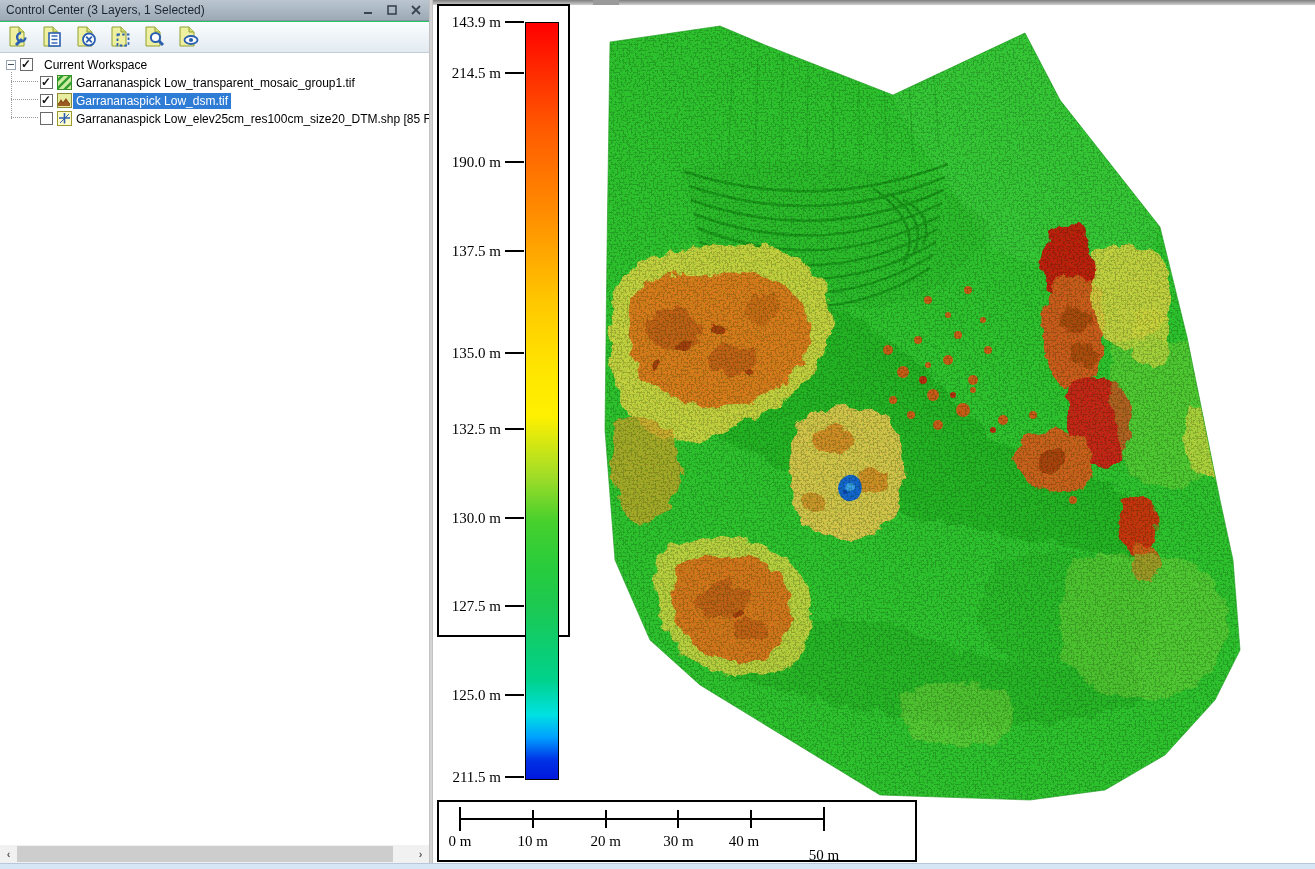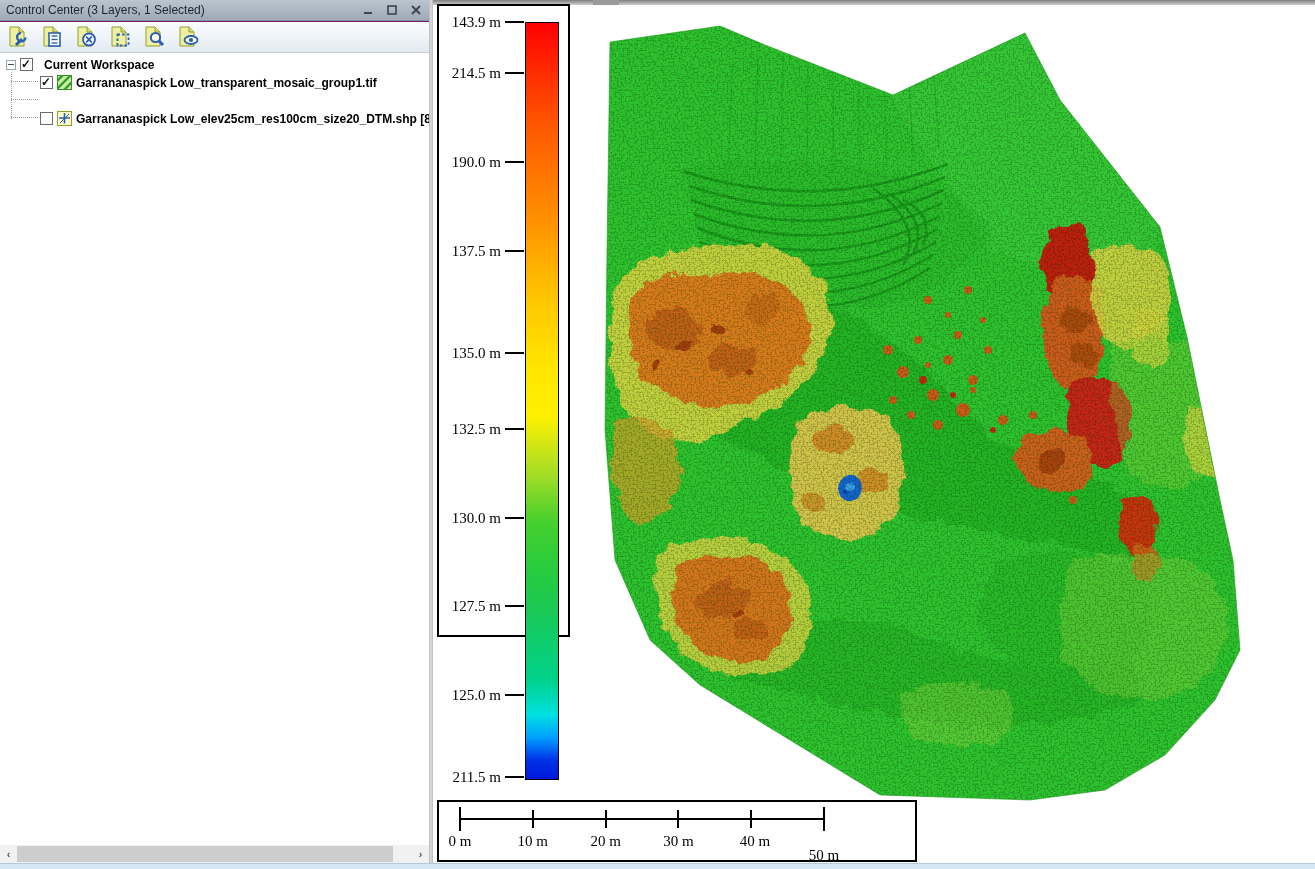--- a/index.html
+++ b/index.html
@@ -1,36 +1,36 @@
 <!DOCTYPE html>
 <html><head>
 <meta charset="utf-8">
 <style>
   * { margin:0; padding:0; box-sizing:border-box; }
   html,body { width:1315px; height:869px; overflow:hidden; }
   body { font-family:"Liberation Sans", sans-serif; background:#fff; }
   #app { position:relative; width:1315px; height:869px; background:#fff; overflow:hidden; }
 
   
-  #panel { position:absolute; left:0; top:0; width:429px; height:863px; background:#701a75; }
+  #panel { position:absolute; left:0; top:0; width:429px; height:863px; background:#22c55e; }
   #titlebar { position:absolute; left:0; top:0; width:100%; height:21px;
     background:linear-gradient(#bac5cf,#9daab6); border-bottom:1px solid #8795a2; }
   #titlebar .title { position:absolute; left:6px; top:0; line-height:21px; font-size:12px; color:#1d2530; white-space:nowrap; }
   .winbtns { position:absolute; right:5px; top:3px; display:flex; gap:8px; }
   .winbtn { width:16px; height:14px; display:flex; align-items:center; justify-content:center; cursor:default; }
   .winbtn svg { display:block; }
 
   #toolbar { position:absolute; left:0; top:22px; width:100%; height:31px;
     background:linear-gradient(#fbfdff,#e2eaf1); border-bottom:1px solid #c3cdd6;
     display:flex; align-items:center; padding-left:4px; gap:6px; }
   .tbtn { width:28px; height:27px; display:flex; align-items:center; justify-content:center; border:1px solid transparent; }
   .tbtn svg { display:block; }
 
   #tree { position:absolute; left:0; top:53px; width:100%; height:792px; background:#fff; overflow:hidden; }
-  .trow { position:absolute; left:0; height:18px; width:100%; display:flex; align-items:center; font-size:12px; color:#000; white-space:nowrap;font-weight:bold; }
+  .trow { position:absolute; left:0; height:18px; width:100%; display:flex; align-items:center; font-size:12px; color:#000; white-space:nowrap; }
   .expander { position:absolute; left:6px; top:4px; width:10px; height:10px; background:#fff; border:1px solid #98a4b2; }
   .expander::after { content:""; position:absolute; left:1px; top:3px; width:6px; height:1px; background:#45525f; }
   .cbx { position:absolute; width:13px; height:13px; background:#fff; border:1px solid #6a6a6a; }
   .cbx.checked::after { content:"\2713"; position:absolute; left:0px; top:-2px; font-size:12px; font-weight:bold; color:#111; }
   .layicon { position:absolute; width:15px; height:15px; }
   .laylabel { position:absolute; padding:1px 3px; }
   .laylabel.sel { background:#2e7cd6; color:#fff; }
   .dot-v { position:absolute; border-left:1px dotted #9a9a9a; width:0; }
   .dot-h { position:absolute; border-top:1px dotted #9a9a9a; height:0; }
 
@@ -161,20 +161,31 @@
         <span class="cbx checked" id="cbx-0" style="left:40px; top:2px;"></span>
         <span class="layicon" style="left:57px; top:1px;">
           <svg width="15" height="15">
               <rect x="0.5" y="0.5" width="14" height="14" fill="#cdeca0" stroke="#3a8a2a"></rect>
           <path d="M-2 8 L8 -2 M0 14 L14 0 M6 16 L16 6" stroke="#2f9e2f" stroke-width="2.4"></path>
             </svg>
         </span>
         <span class="laylabel" id="lab-0" style="left:73px;">Garrananaspick Low_transparent_mosaic_group1.tif</span>
       </div>
 
+      <div class="trow" style="top:39px;">
+        <span class="cbx checked" id="cbx-1" style="left:40px; top:2px;"></span>
+        <span class="layicon" style="left:57px; top:1px;">
+          <svg width="15" height="15">
+              <rect x="0.5" y="0.5" width="14" height="14" fill="#e6eda0" stroke="#8a8a30"></rect>
+          <path d="M1 11 L4 6 L6 9 L9 5 L13 11 L13 13 L1 13 Z" fill="#9a5a20"></path>
+          <path d="M1 11 L4 8 L6 10 L9 7 L13 11" fill="none" stroke="#7a4518" stroke-width="0.8"></path>
+            </svg>
+        </span>
+        <span class="laylabel sel" id="lab-1" style="left:73px;">Garrananaspick Low_dsm.tif</span>
+      </div>
 
       <div class="trow" style="top:57px;">
         <span class="cbx" id="cbx-2" style="left:40px; top:2px;"></span>
         <span class="layicon" style="left:57px; top:1px;">
           <svg width="15" height="15">
               <rect x="0.5" y="0.5" width="14" height="14" fill="#fdfdd0" stroke="#9a9a30"></rect>
           <path d="M7.5 2 V12.5 M2 7 H13" stroke="#2b5fb0" stroke-width="1.6"></path>
           <path d="M3 12 L12 3" stroke="#2b5fb0" stroke-width="1"></path>
             </svg>
         </span>
@@ -387,21 +398,21 @@
       <div id="sticks">
           <div class="stick end" style="left: 20px;"></div>
           <div class="slab" style="left: 21px;">0 m</div>
           <div class="stick" style="left: 92.8px;"></div>
           <div class="slab" style="left: 93.8px;">10 m</div>
           <div class="stick" style="left: 165.6px;"></div>
           <div class="slab" style="left: 166.6px;">20 m</div>
           <div class="stick" style="left: 238.4px;"></div>
           <div class="slab" style="left: 239.4px;">30 m</div>
           <div class="stick" style="left: 311.2px;"></div>
-          <div class="slab" style="left: 316px;">40 m</div>
+          <div class="slab" style="left: 305px;">40 m</div>
           <div class="stick end" style="left: 384px;"></div>
           <div class="slab" style="left: 385px; margin-top: 14px;">50 m</div>
         </div>
     </div>
   </div>
 
   <div id="statusstrip"></div>
 </div>
 
 </body></html>

